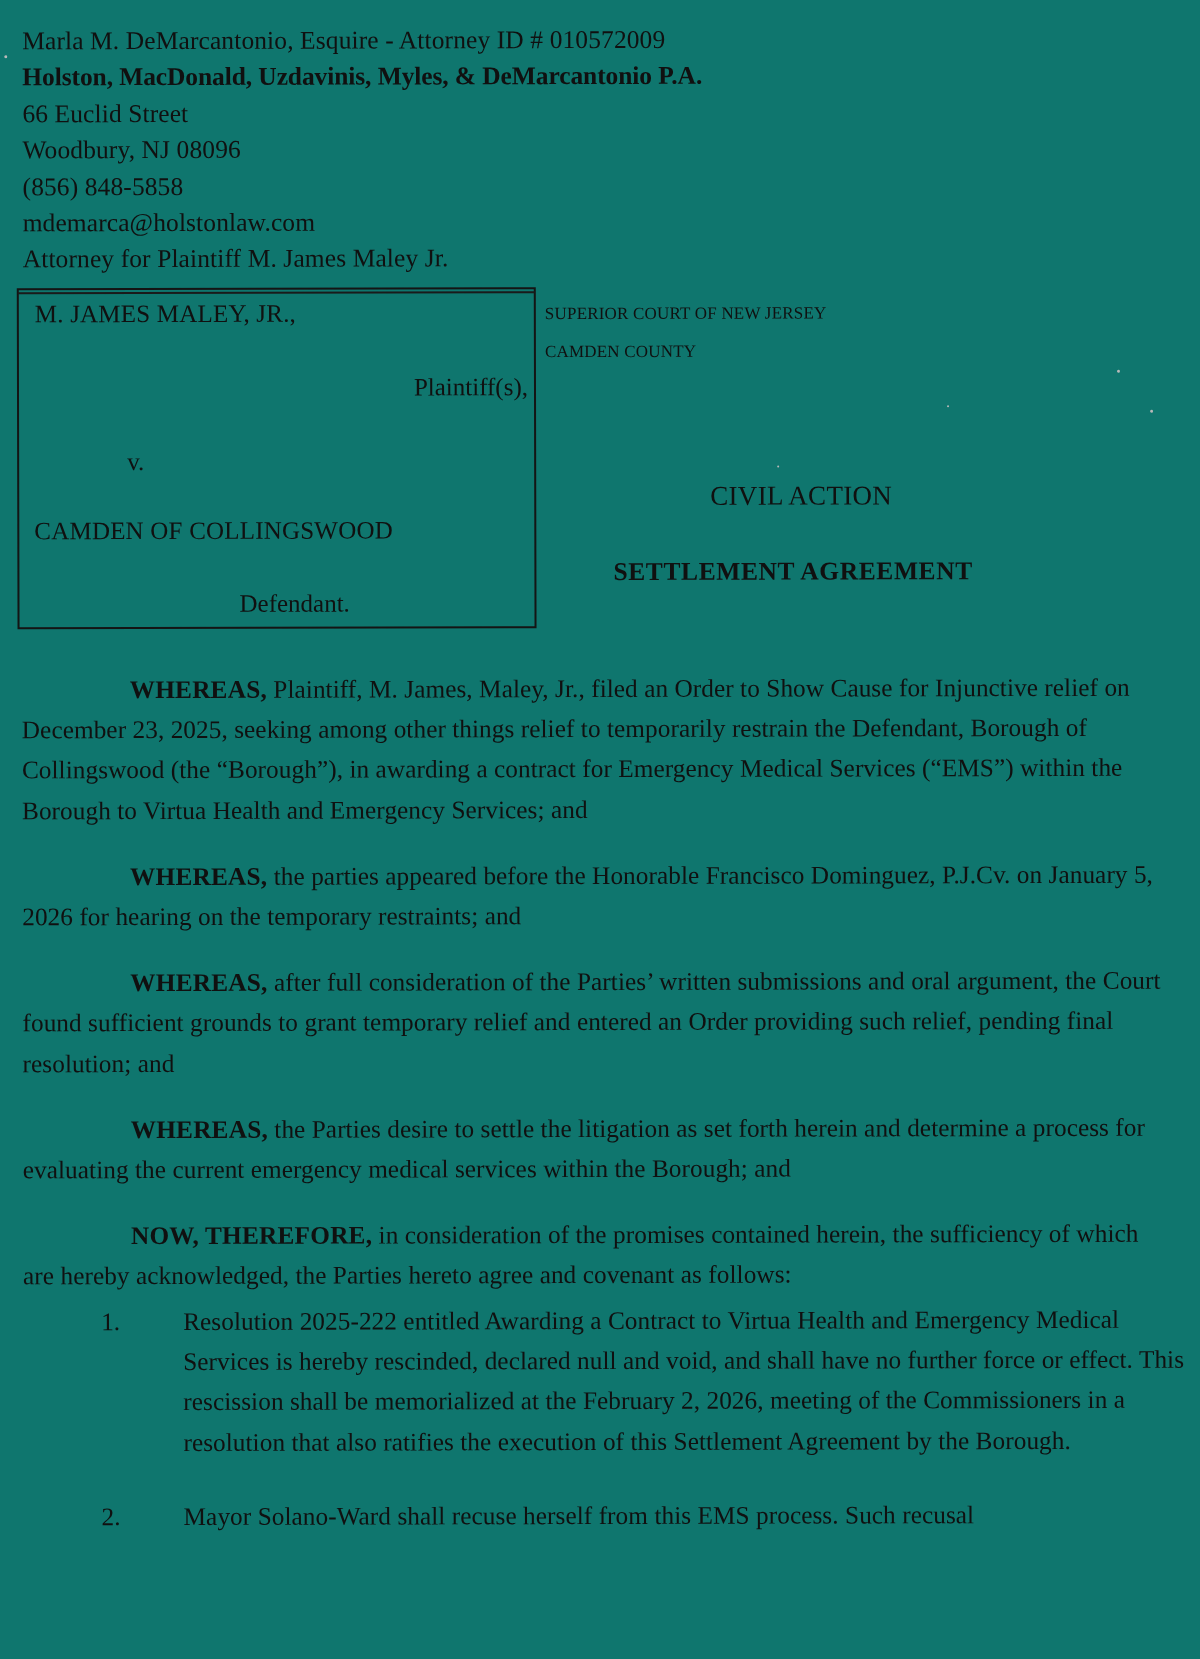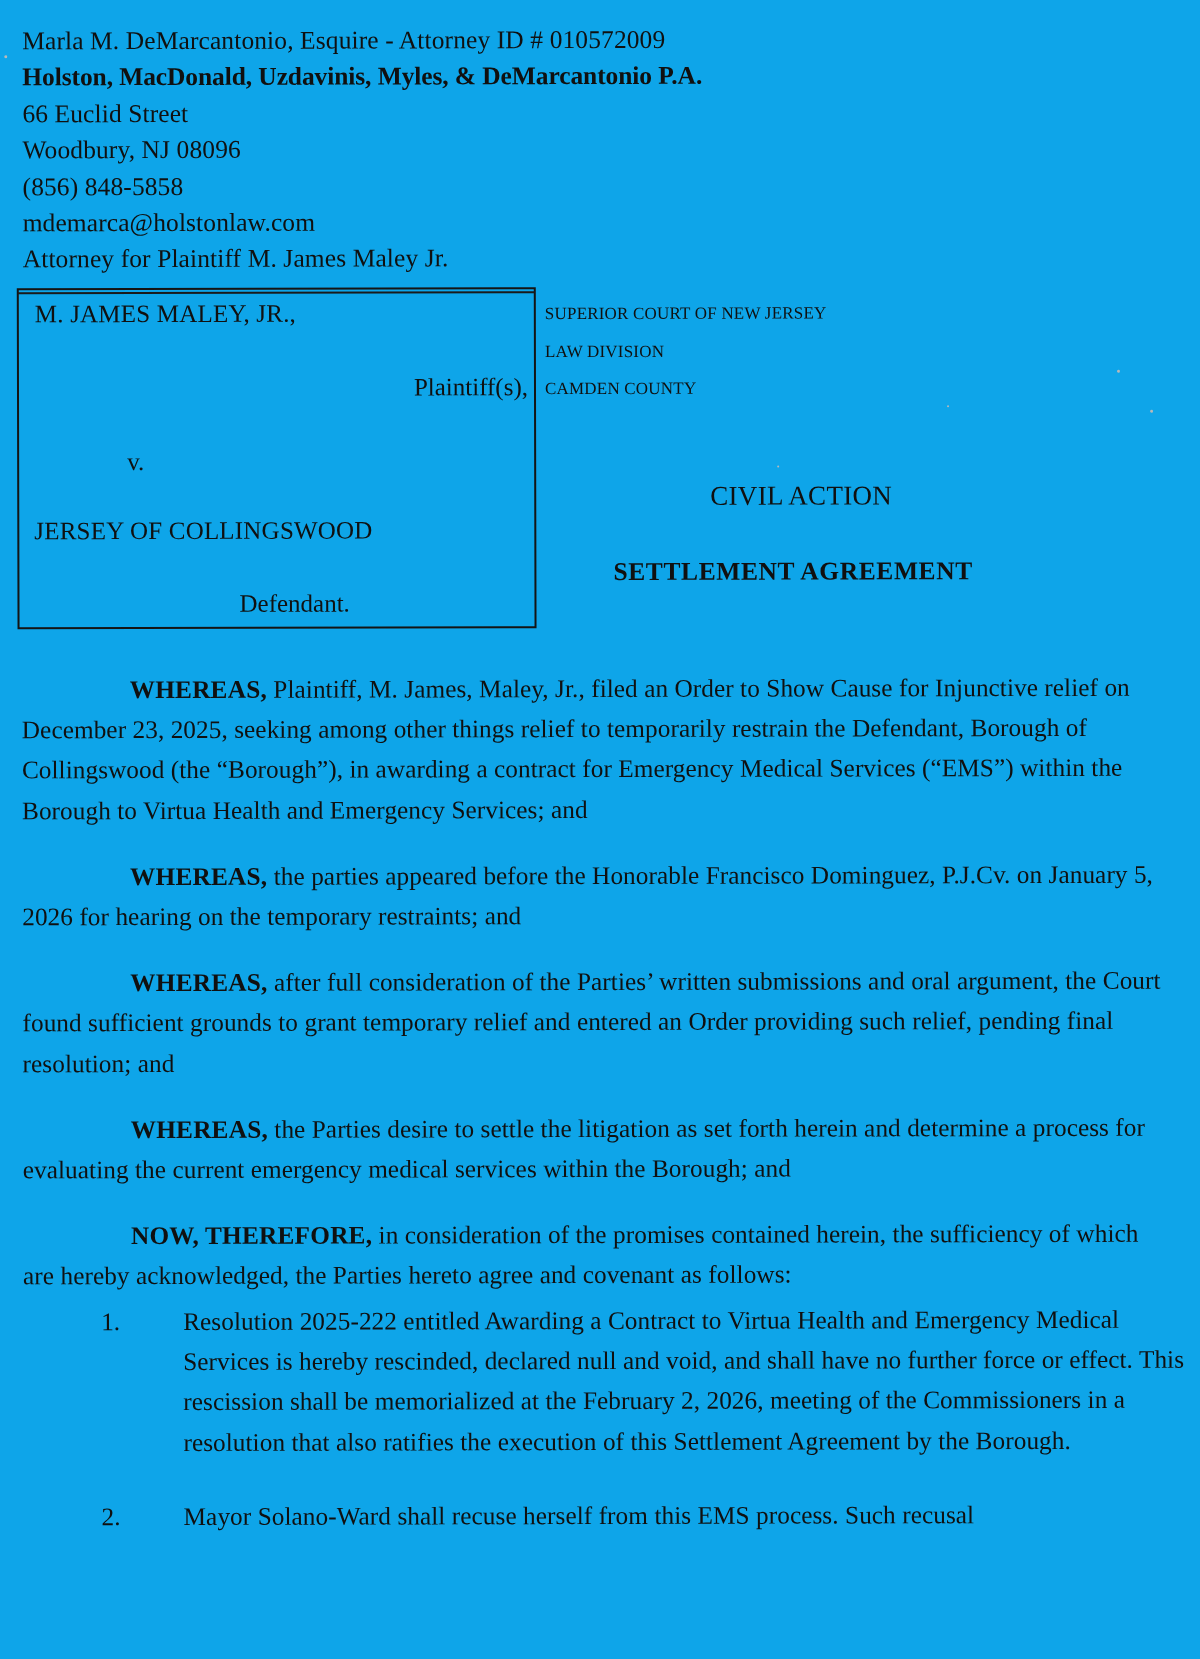--- a/index.html
+++ b/index.html
@@ -13,21 +13,21 @@
     position: relative;
     font-family: "Liberation Serif", "DejaVu Serif", serif;
     color: #101010;
     overflow: hidden;
   }
 
   
   .page {
     position: absolute;
     inset: 0;
-    background: #0ea5e9;
+    background: #0f766e;
   }
 
   .sheet {
     position: absolute;
     left: 0;
     top: 0;
     width: 1200px;
     height: 1659px;
     
     transform: rotate(-0.13deg);
@@ -230,27 +230,26 @@
       <div class="line">Attorney for Plaintiff M. James Maley Jr.</div>
     </div>
 
     <div class="caption">
       <div class="caption-box"></div>
 
       <div class="caption-left">
         <div class="cap-plaintiff-name">M. JAMES MALEY, JR.,</div>
         <div class="cap-plaintiff-label">Plaintiff(s),</div>
         <div class="cap-v">v.</div>
-        <div class="cap-defendant-name">JERSEY OF COLLINGSWOOD</div>
+        <div class="cap-defendant-name">CAMDEN OF COLLINGSWOOD</div>
         <div class="cap-defendant-label">Defendant.</div>
       </div>
 
       <div class="caption-right">
         <div class="court-line">SUPERIOR COURT OF NEW JERSEY</div>
-        <div class="court-line">LAW DIVISION</div>
         <div class="court-line">CAMDEN COUNTY</div>
         <div class="civil-action">CIVIL ACTION</div>
         <div class="settlement-title">SETTLEMENT AGREEMENT</div>
       </div>
     </div>
 
     <div class="body">
       <p class="para"><span class="indent"></span><b>WHEREAS,</b><span> Plaintiff, M. James, Maley, Jr., filed an Order to Show Cause for Injunctive relief on December 23, 2025, seeking among other things relief to temporarily restrain the Defendant, Borough of Collingswood (the “Borough”), in awarding a contract for Emergency Medical Services (“EMS”) within the Borough to Virtua Health and Emergency Services; and</span></p>
 
       <p class="para"><span class="indent"></span><b>WHEREAS,</b><span> the parties appeared before the Honorable Francisco Dominguez, P.J.Cv. on January 5, 2026 for hearing on the temporary restraints; and</span></p>

